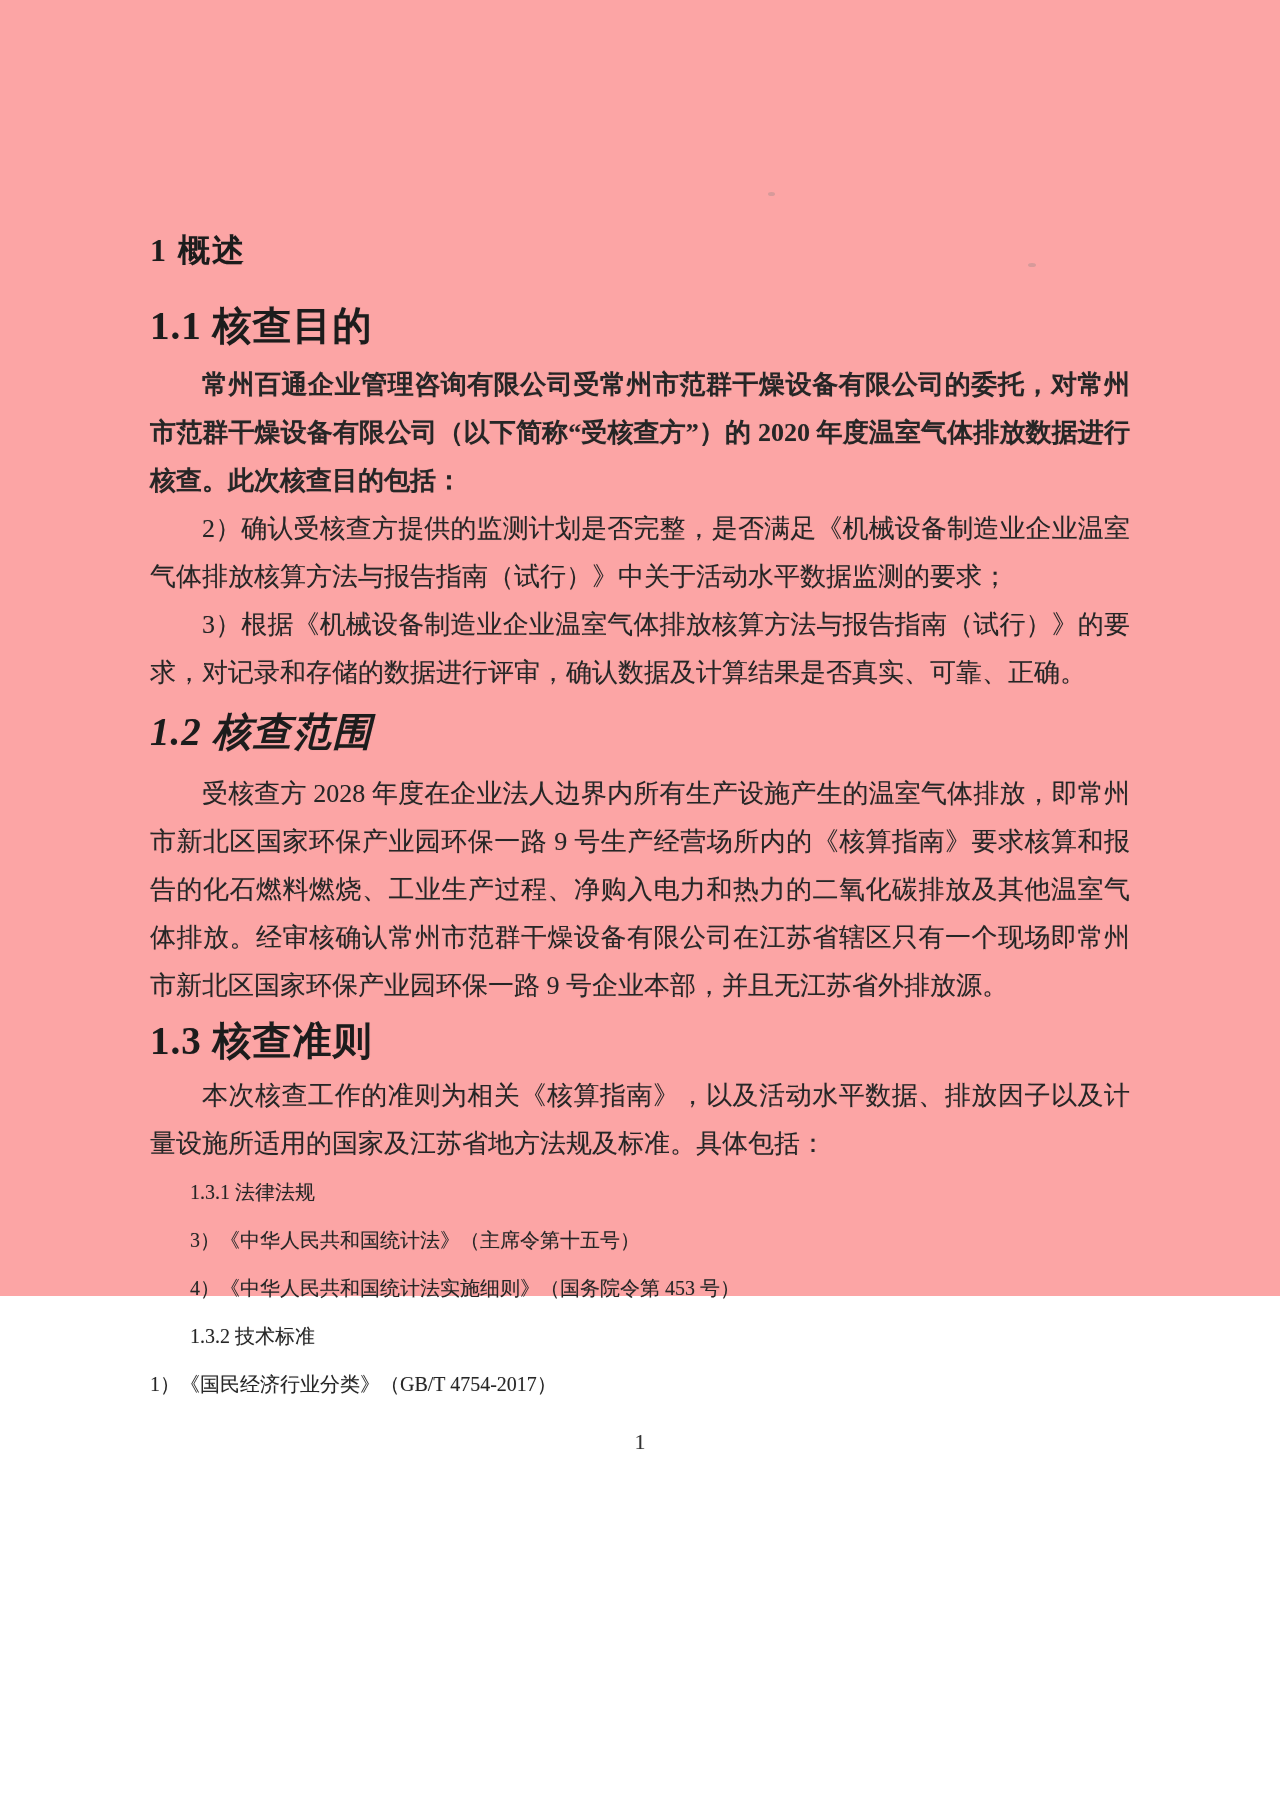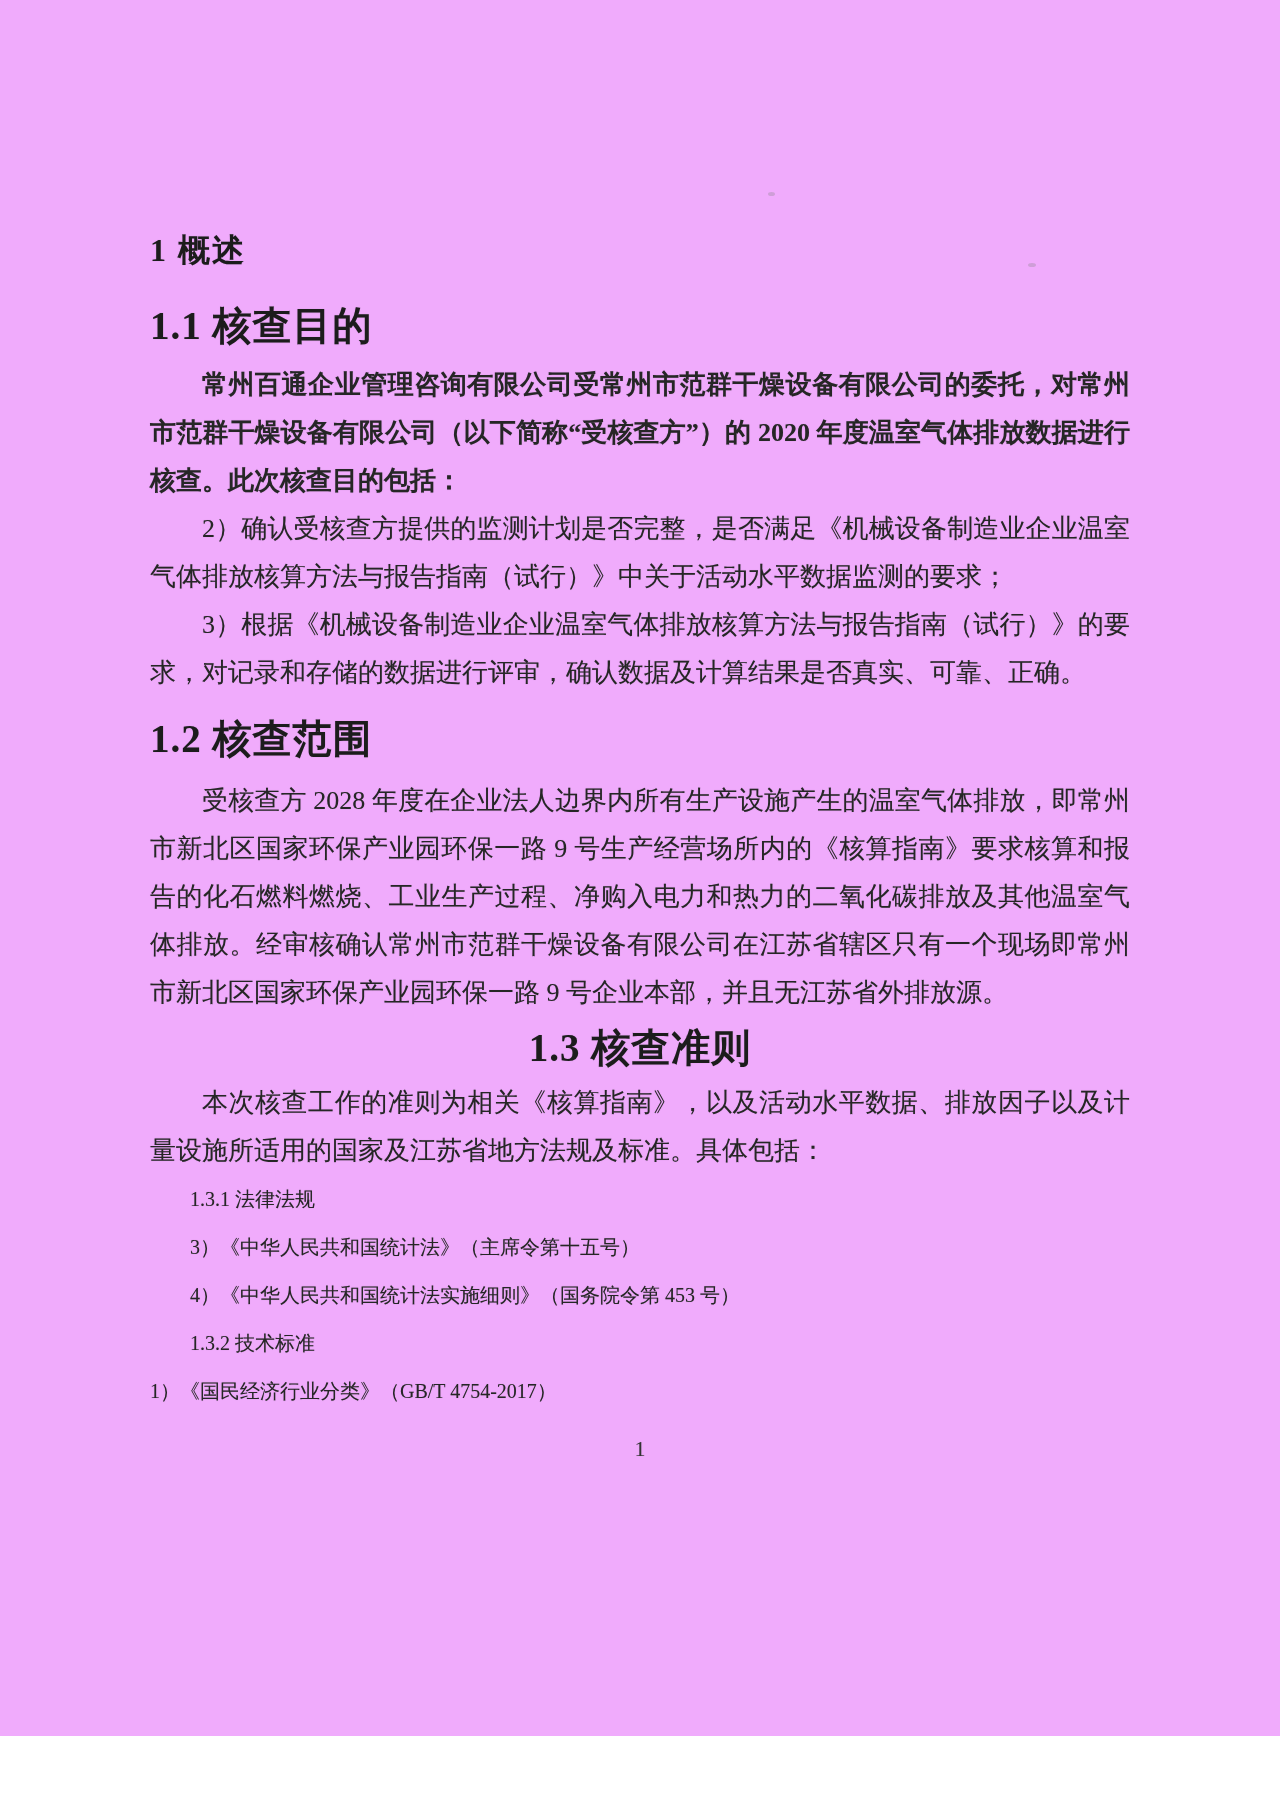--- a/index.html
+++ b/index.html
@@ -7,23 +7,23 @@
   body {
     width: 1280px;
     height: 1810px;
     position: relative;
     overflow: hidden;
     font-family: "Liberation Serif", "DejaVu Serif", serif;
     color: #242424;
   }
   .page {
     width: 1280px;
-    height: 1736px;
+    height: 1296px;
     padding: 228px 150px 0 150px;
-    background: #f0abfc;
+    background: #fca5a5;
     position: relative;
   }
   
   .page, .page * {
     text-shadow: 0 0 0.8px rgba(70,70,70,0.35);
   }
   h1.doc-h1 {
     font-size: 32px;
     line-height: 44px;
     font-weight: bold;
@@ -31,22 +31,22 @@
     letter-spacing: 2px;
   }
   h2.doc-h2 {
     font-size: 39px;
     line-height: 44px;
     font-weight: bold;
     color: #1c1c1c;
     letter-spacing: 1px;
   }
   .h2-s1 { margin-top: 32px; }
-  .h2-s2 { margin-top: 20px; }
-  .h2-s3 { margin-top: 9px; text-align: center; }
+  .h2-s2 { margin-top: 13px; font-style: italic; }
+  .h2-s3 { margin-top: 9px; }
   p.body {
     font-size: 26px;
     line-height: 48px;
     text-align: justify;
     text-indent: 2em;
     color: #262626;
   }
   .p-s1 { margin-top: 13px; font-weight: bold; }
   .p-s2 { margin-top: 16px; }
   .p-s3 { margin-top: 9px; }

